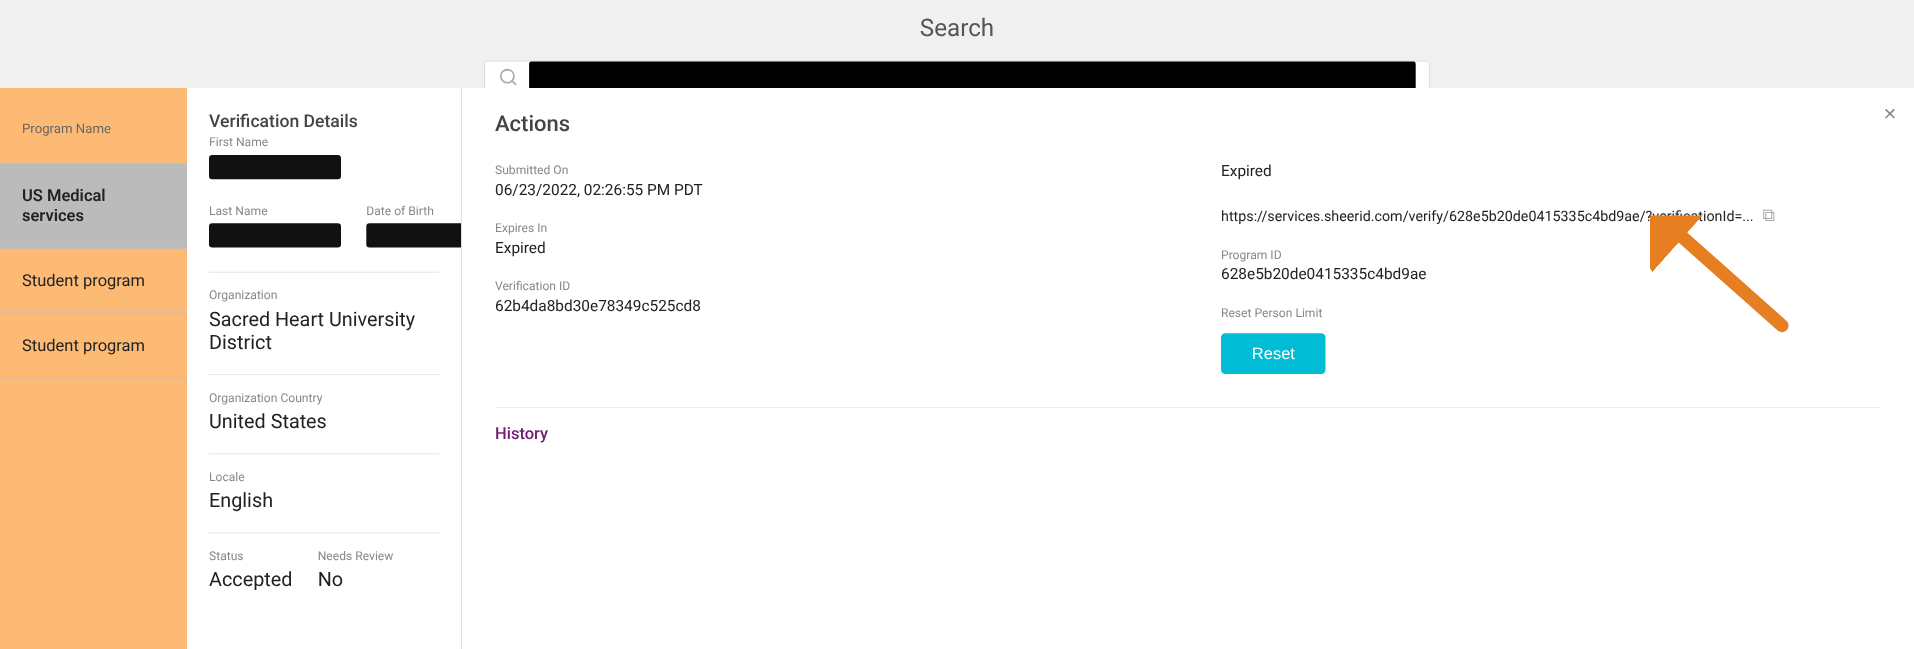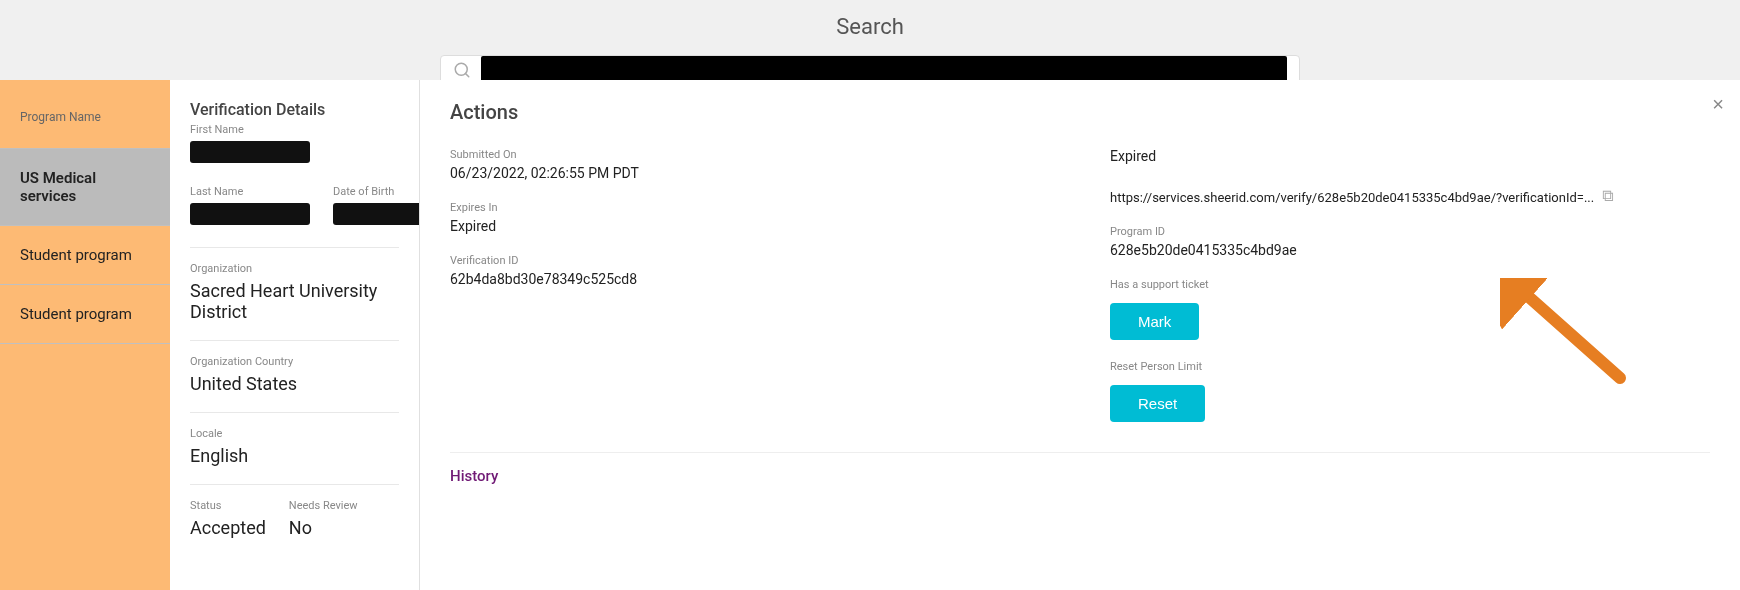--- a/index.html
+++ b/index.html
@@ -353,24 +353,20 @@
             <div class="url-row">
               <div class="action-value-url">https://services.sheerid.com/verify/628e5b20de0415335c4bd9ae/?verificationId=...</div>
               <span class="copy-icon">⧉</span>
             </div>
           </div>
           <div class="action-field" style="margin-bottom:20px;">
             <div class="action-label">Program ID</div>
             <div class="action-value">628e5b20de0415335c4bd9ae</div>
           </div>
 
-          <div class="support-section">
-            <div class="action-label">Has a support ticket</div>
-            <button class="btn-teal">Mark</button>
-          </div>
 
           <div class="reset-section">
             <div class="action-label">Reset Person Limit</div>
             <button class="btn-teal">Reset</button>
             
             <div class="arrow-container" style="position:absolute;bottom:30px;right:80px;">
               <svg width="130" height="110" viewBox="0 0 130 110">
                 <defs>
                   <marker id="arrowhead" markerWidth="10" markerHeight="7" refX="0" refY="3.5" orient="auto">
                     <polygon points="0 0, 10 3.5, 0 7" fill="#e67e22"></polygon>

